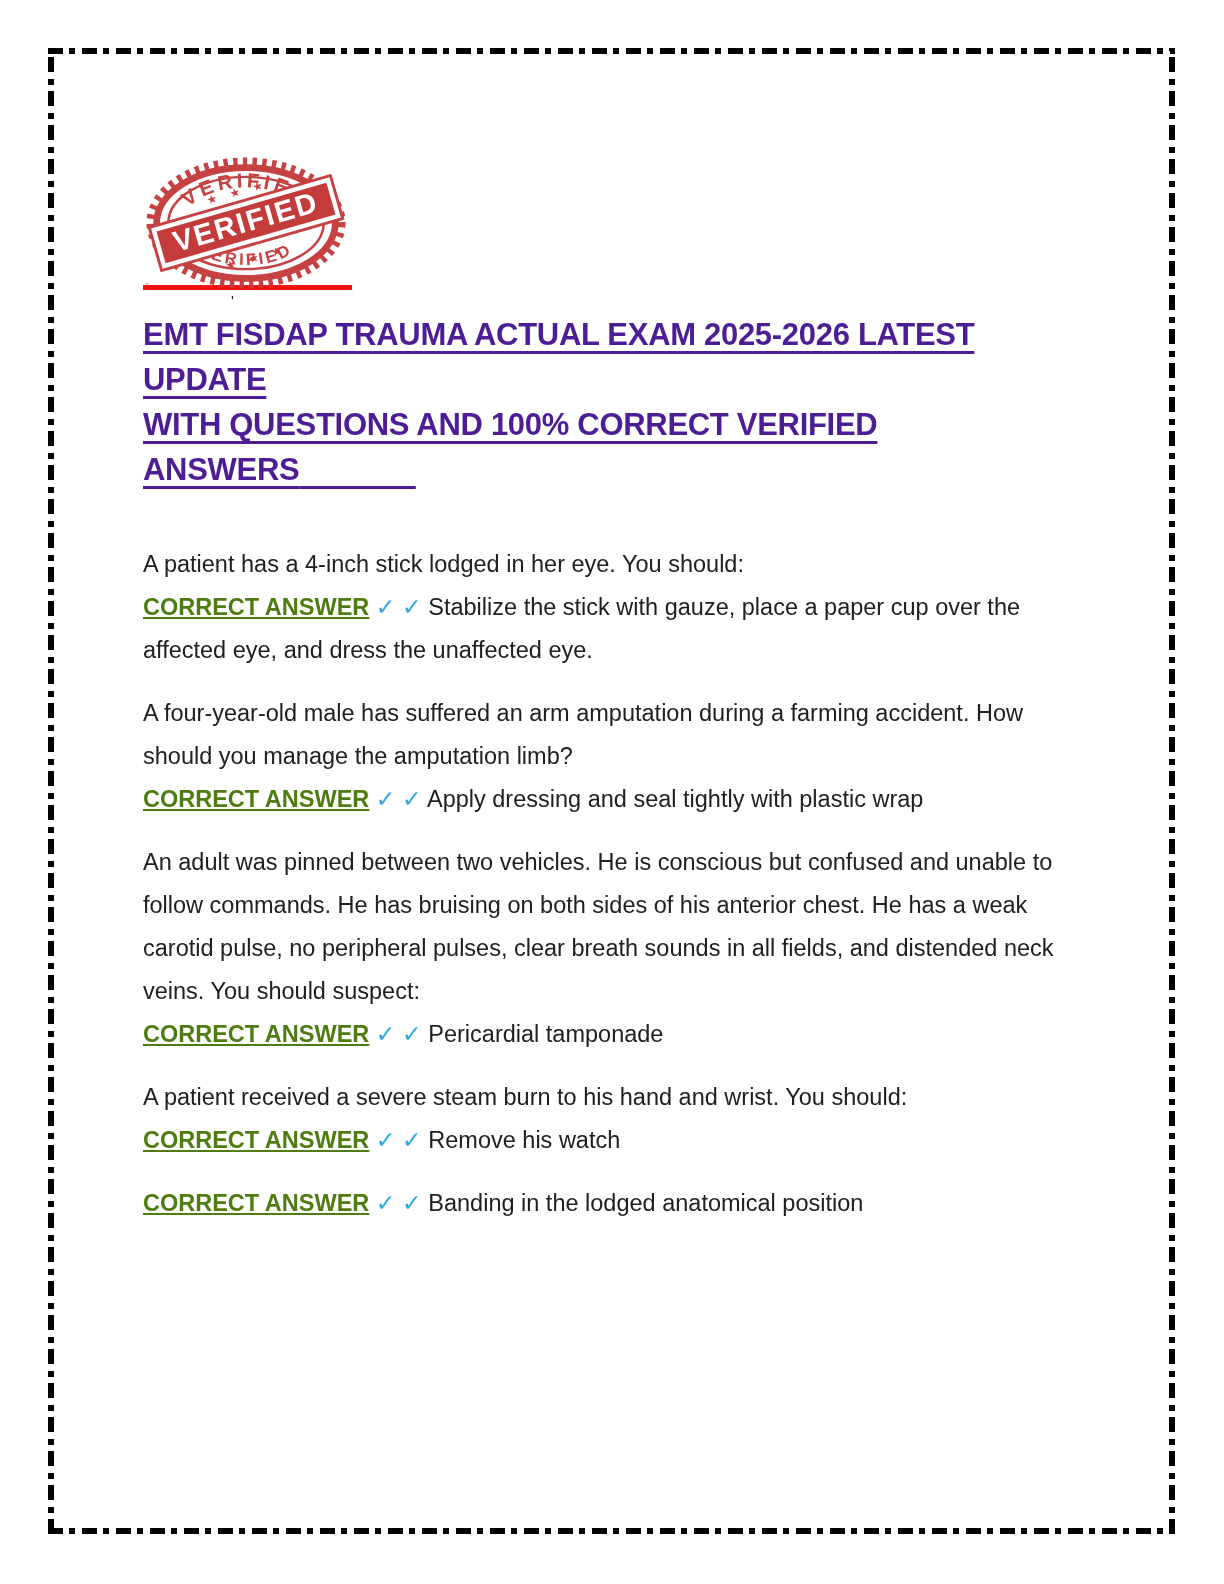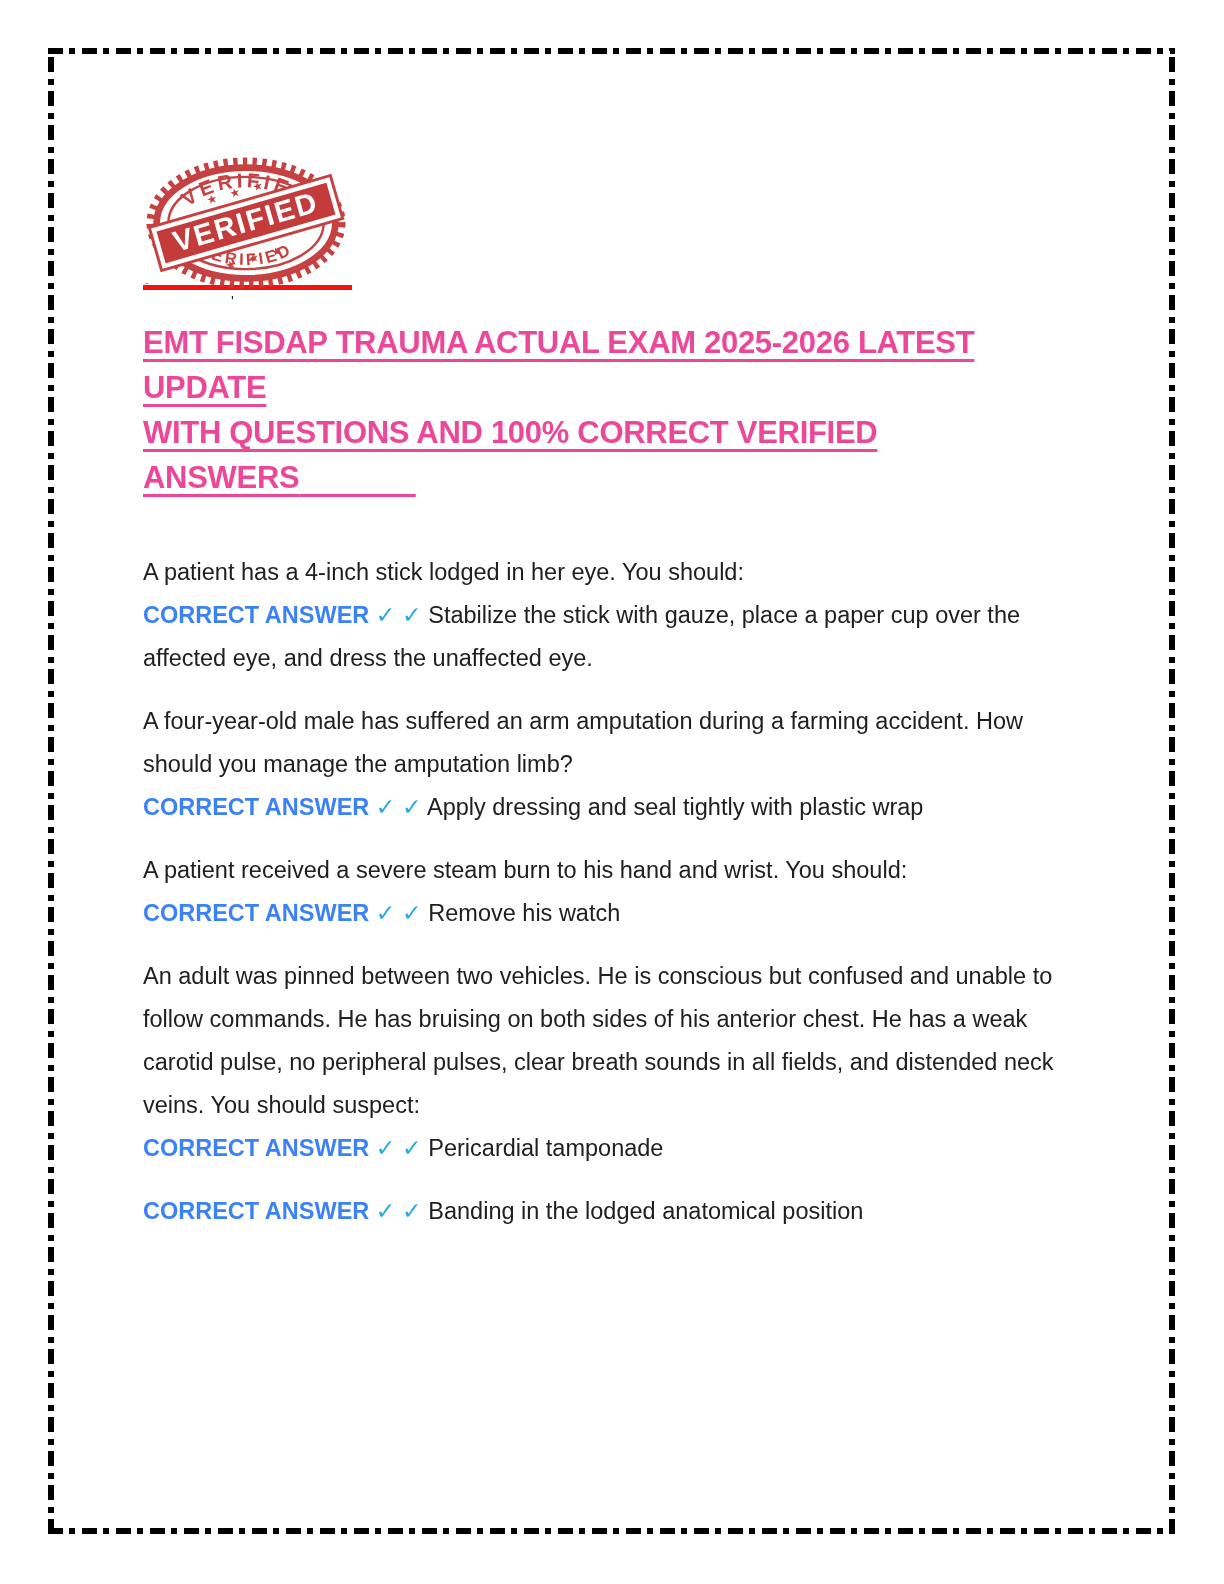--- a/index.html
+++ b/index.html
@@ -40,38 +40,37 @@
   .banner-text { fill: #ffffff; font-weight: bold; font-size: 30px; letter-spacing: 2px; font-family: "Liberation Sans", sans-serif; }
 
   .stamp-underline { width: 209px; height: 5px; background: #f31212; margin-top: -5px; }
 
   .marks-row { position: relative; height: 22px; }
   .tick-mark { position: absolute; left: 2px; top: -14px; font-size: 12px; color: #9a9a9a; }
   .apostrophe-mark { position: absolute; left: 88px; top: 2px; font-size: 15px; color: #222; }
 
   
   .doc-title {
-    margin-top: 8px;
     font-size: 31px;
     font-weight: 700;
     line-height: 45px;
     letter-spacing: -0.3px;
-    color: #ec4899;
+    color: #4c1d95;
     text-decoration: underline;
     text-decoration-thickness: 3px;
     text-underline-offset: 6px;
   }
   .title-line { display: block; }
   .title-line.fill::after { content: "\00a0\00a0\00a0\00a0\00a0\00a0\00a0\00a0\00a0\00a0\00a0\00a0\00a0\00a0"; }
 
   
   .qa-list { margin-top: 51px; font-size: 23.5px; line-height: 43px; }
   .qa { margin-bottom: 20px; }
   .qa p { margin: 0; }
-  .ans-label { color: #3b82f6; font-weight: 700; }
+  .ans-label { color: #4d7c0f; font-weight: 700; text-decoration: underline; }
   .checks { color: #29abe2; }
 </style>
 </head>
 <body>
 
 <div class="page-border">
   <div class="edge h top"></div>
   <div class="edge h bottom"></div>
   <div class="edge v left"></div>
   <div class="edge v right"></div>
@@ -132,34 +131,34 @@
       <span class="ans-label">CORRECT ANSWER</span>
       <span class="checks">✓ ✓</span>
       <span class="ans-text">Apply dressing and seal tightly with plastic wrap</span>
     </p>
   </div>
 
   <div class="qa">
   </div>
 
   <div class="qa">
+    <p class="qa-q">An adult was pinned between two vehicles. He is conscious but confused and unable to follow commands. He has bruising on both sides of his anterior chest. He has a weak carotid pulse, no peripheral pulses, clear breath sounds in all fields, and distended neck veins. You should suspect:</p>
+    <p class="qa-a">
+      <span class="ans-label">CORRECT ANSWER</span>
+      <span class="checks">✓ ✓</span>
+      <span class="ans-text">Pericardial tamponade</span>
+    </p>
+  </div>
+
+  <div class="qa">
     <p class="qa-q">A patient received a severe steam burn to his hand and wrist. You should:</p>
     <p class="qa-a">
       <span class="ans-label">CORRECT ANSWER</span>
       <span class="checks">✓ ✓</span>
       <span class="ans-text">Remove his watch</span>
-    </p>
-  </div>
-
-  <div class="qa">
-    <p class="qa-q">An adult was pinned between two vehicles. He is conscious but confused and unable to follow commands. He has bruising on both sides of his anterior chest. He has a weak carotid pulse, no peripheral pulses, clear breath sounds in all fields, and distended neck veins. You should suspect:</p>
-    <p class="qa-a">
-      <span class="ans-label">CORRECT ANSWER</span>
-      <span class="checks">✓ ✓</span>
-      <span class="ans-text">Pericardial tamponade</span>
     </p>
   </div>
 
   <div class="qa">
     <p class="qa-a">
       <span class="ans-label">CORRECT ANSWER</span>
       <span class="checks">✓ ✓</span>
       <span class="ans-text">Banding in the lodged anatomical position</span>
     </p>
   </div>

